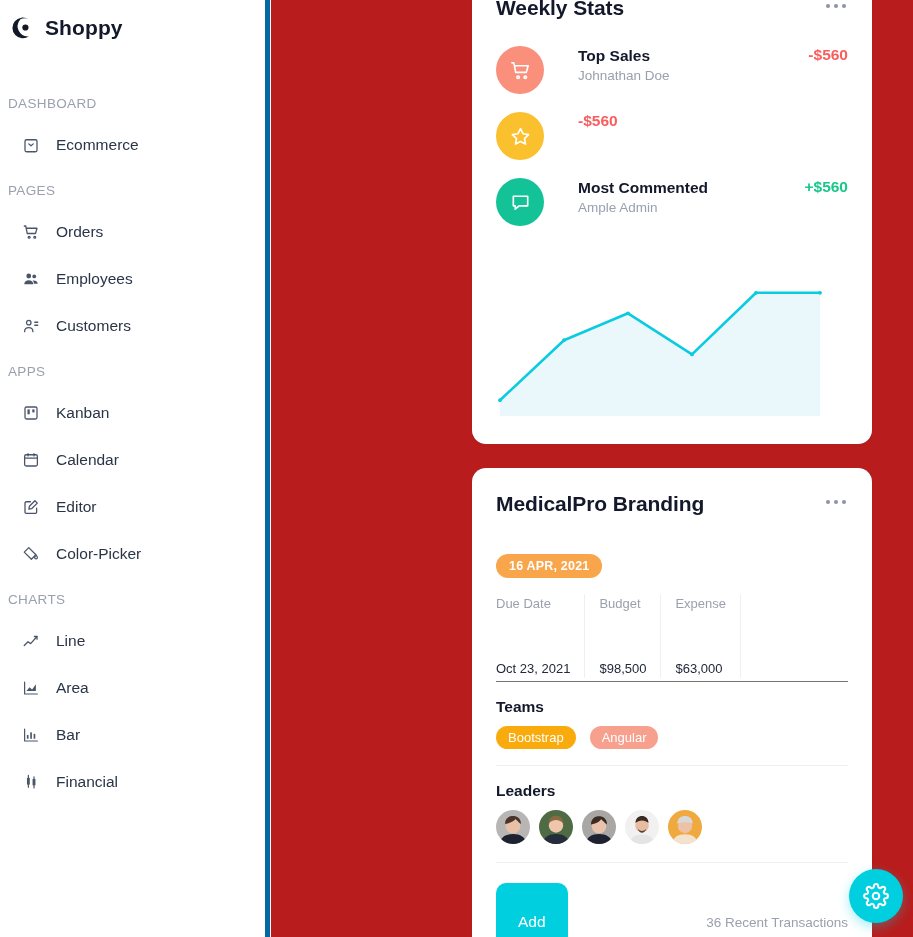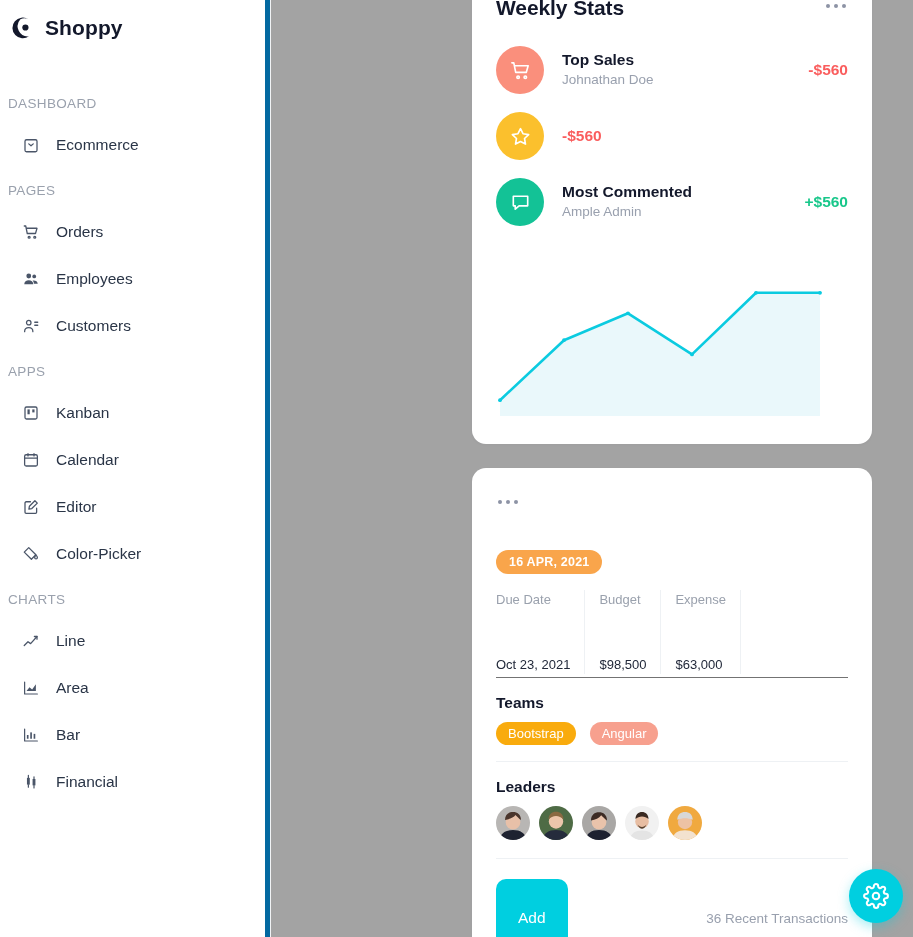--- a/index.html
+++ b/index.html
@@ -46,21 +46,21 @@
     width: 22px; height: 22px; flex: 0 0 22px;
     display: flex; align-items: center; justify-content: center;
     color: #4a5568;
   }
   .nav-ico svg { width: 18px; height: 18px; display: block; }
   .nav-label { font-size: 15.5px; color: #2a3547; }
 
   
   .main {
     flex: 1 1 auto; height: 937px;
-    background: #a3a3a3;
+    background: #b91c1c;
     position: relative;
     overflow: hidden;
   }
   .gutter-line {
     position: absolute; left: 0; top: 0; width: 1px; height: 100%;
     background: #f1f3f5;
   }
   .content {
     position: absolute;
     left: 202px; top: 0; width: 400px;
@@ -80,21 +80,21 @@
   .dots {
     display: flex; gap: 4px; align-items: center;
     padding: 8px 2px; cursor: pointer;
   }
   .dots i { width: 4px; height: 4px; border-radius: 50%; background: #8d93a5; display: block; }
 
   
   #weekly-stats-card { margin-top: -28px; }
   .stats-list { padding: 26px 24px 0 24px; }
   .stat-row {
-    display: flex; align-items: center; gap: 18px;
+    display: flex; align-items: flex-start; gap: 34px;
     margin-bottom: 18px;
   }
   .stat-badge {
     width: 48px; height: 48px; flex: 0 0 48px; border-radius: 50%;
     display: flex; align-items: center; justify-content: center;
   }
   .stat-badge svg { width: 23px; height: 23px; display: block; }
   .stat-texts { flex: 1 1 auto; min-width: 0; }
   .stat-title { font-size: 15.5px; font-weight: bold; color: #13182b; line-height: 1.35; }
   .stat-sub { font-size: 13.5px; color: #99a0ae; line-height: 1.4; }
@@ -375,20 +375,21 @@
                 <circle cx="220.0" cy="110.4" r="1.9" fill="#0bcbe0"></circle>
                 <circle cx="284.0" cy="48.8" r="1.9" fill="#0bcbe0"></circle>
                 <circle cx="348.0" cy="48.8" r="1.9" fill="#0bcbe0"></circle>
               </g>
           </svg>
         </div>
       </section>
 
       <section class="card" id="project-card">
         <div class="card-head">
+          <h2 class="card-title">MedicalPro Branding</h2>
           <span class="dots">
               <i></i>
               <i></i>
               <i></i>
             </span>
         </div>
 
         <span class="badge-date">16 APR, 2021</span>
 
         <div class="metrics">

